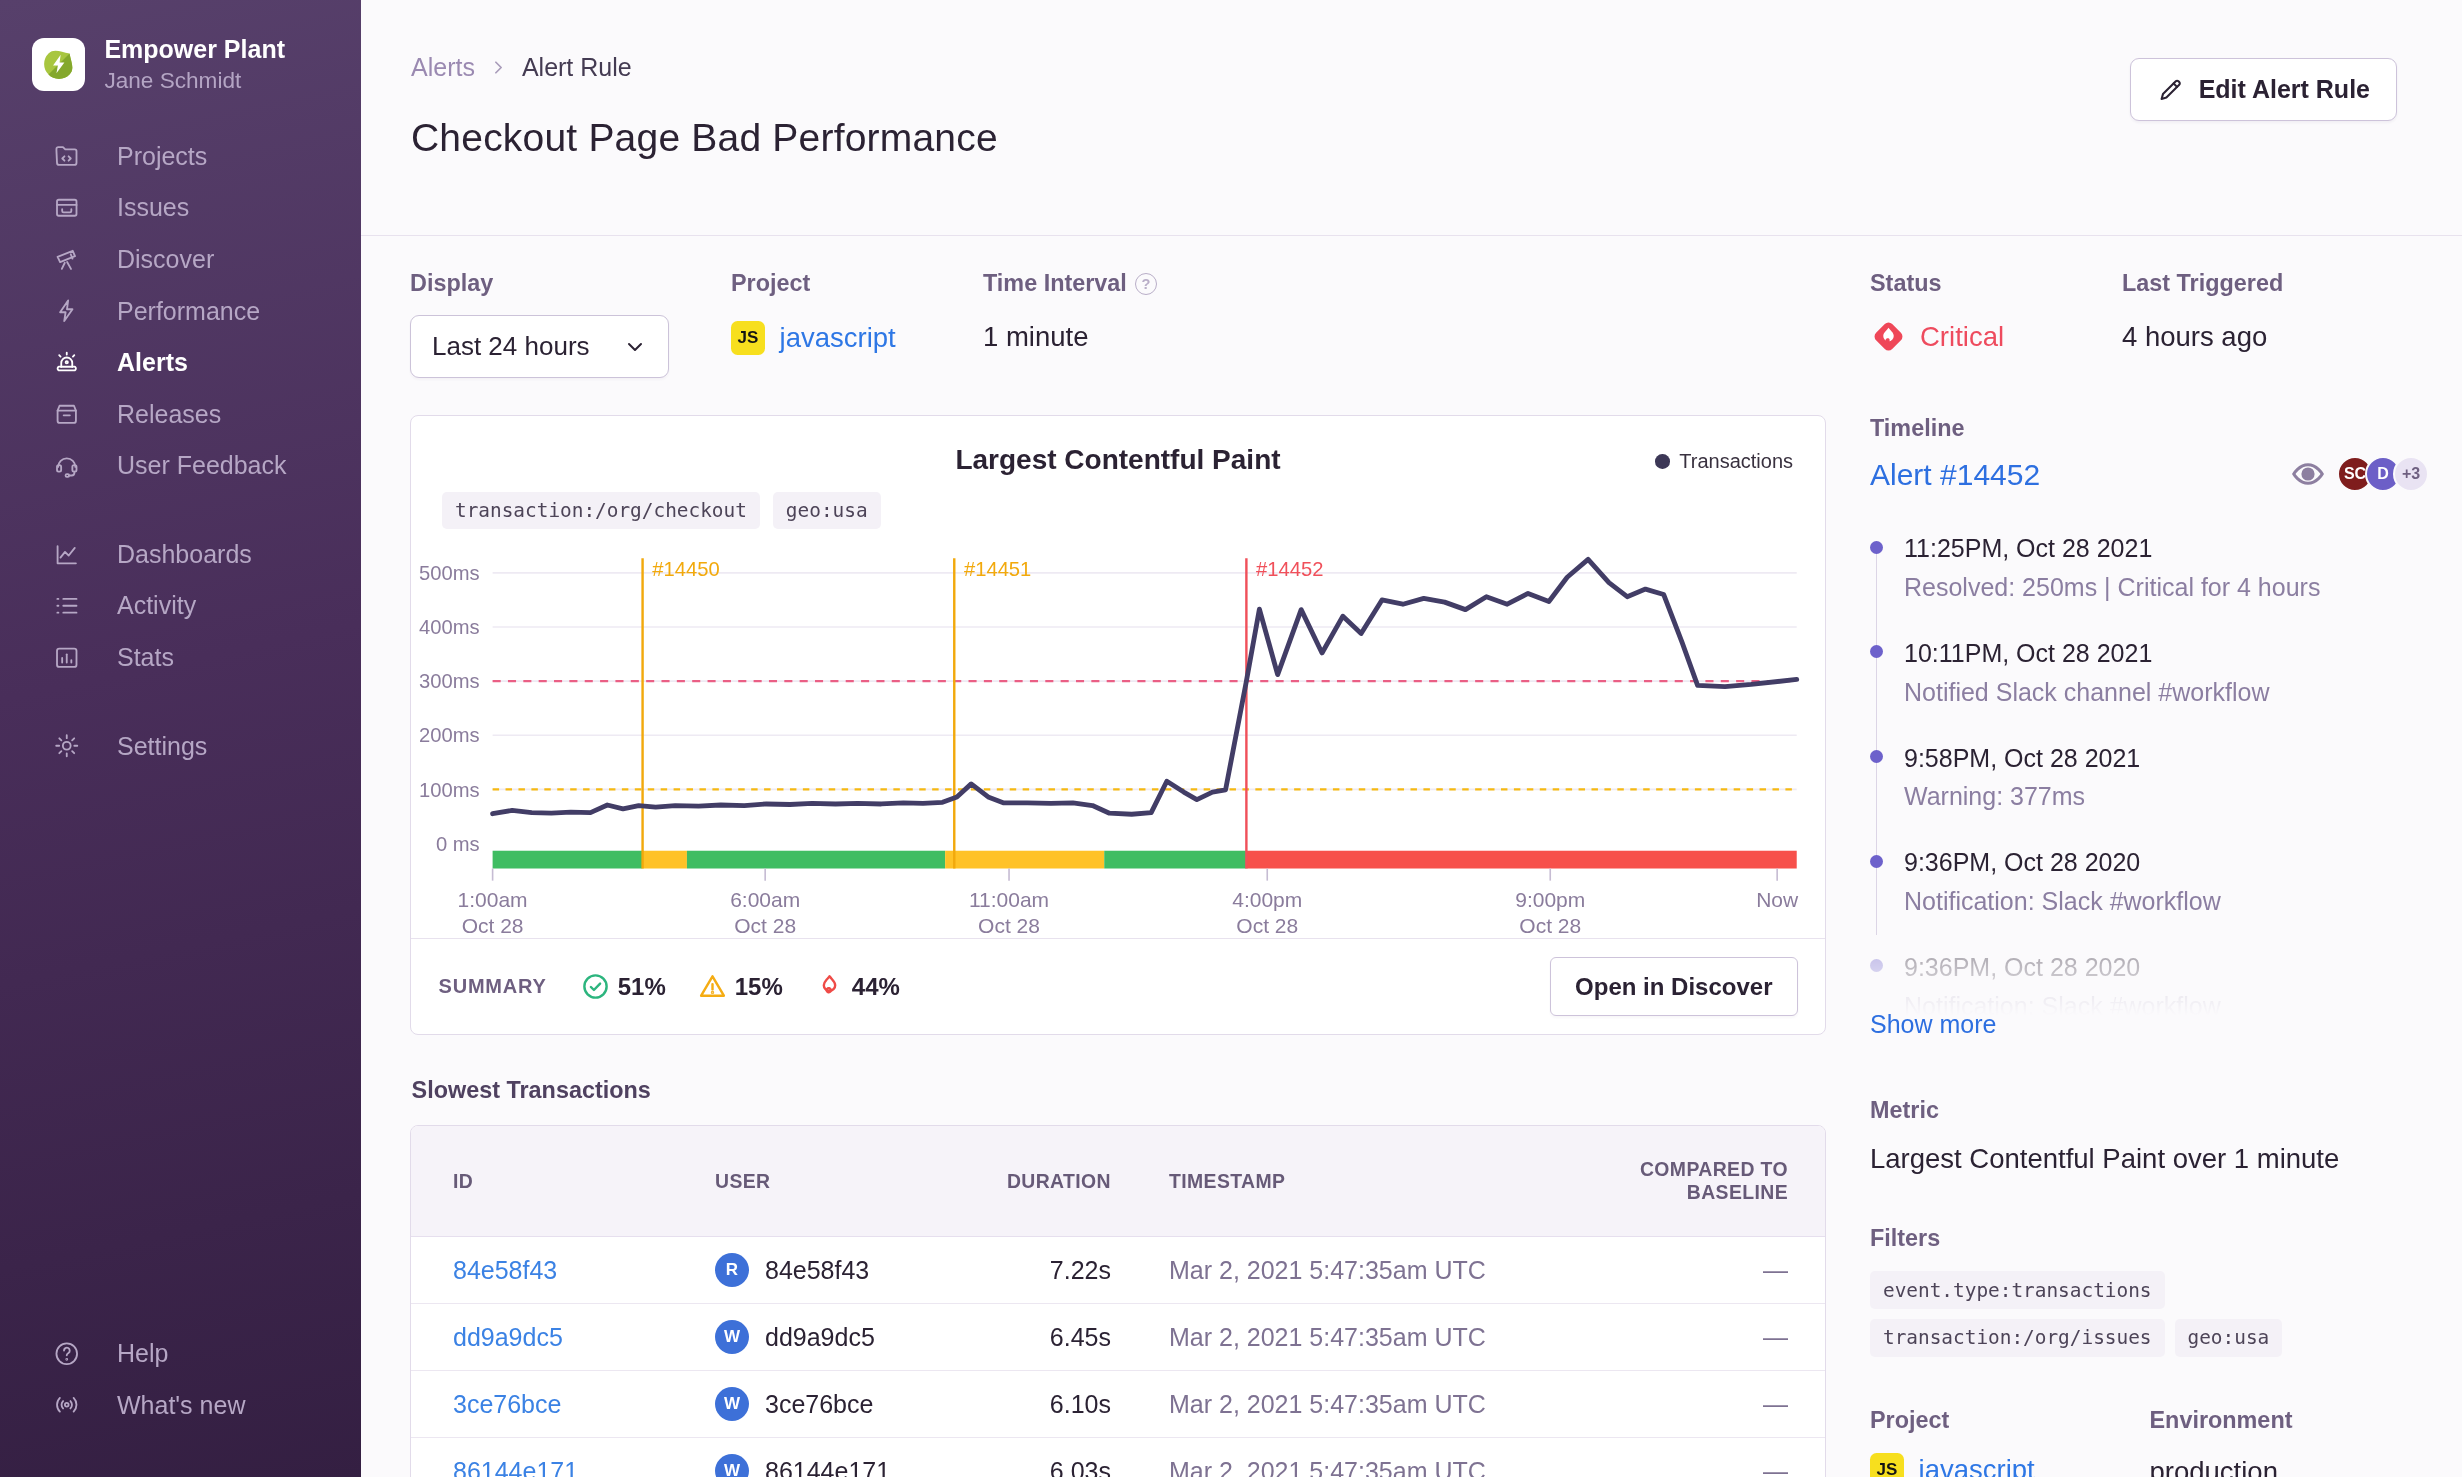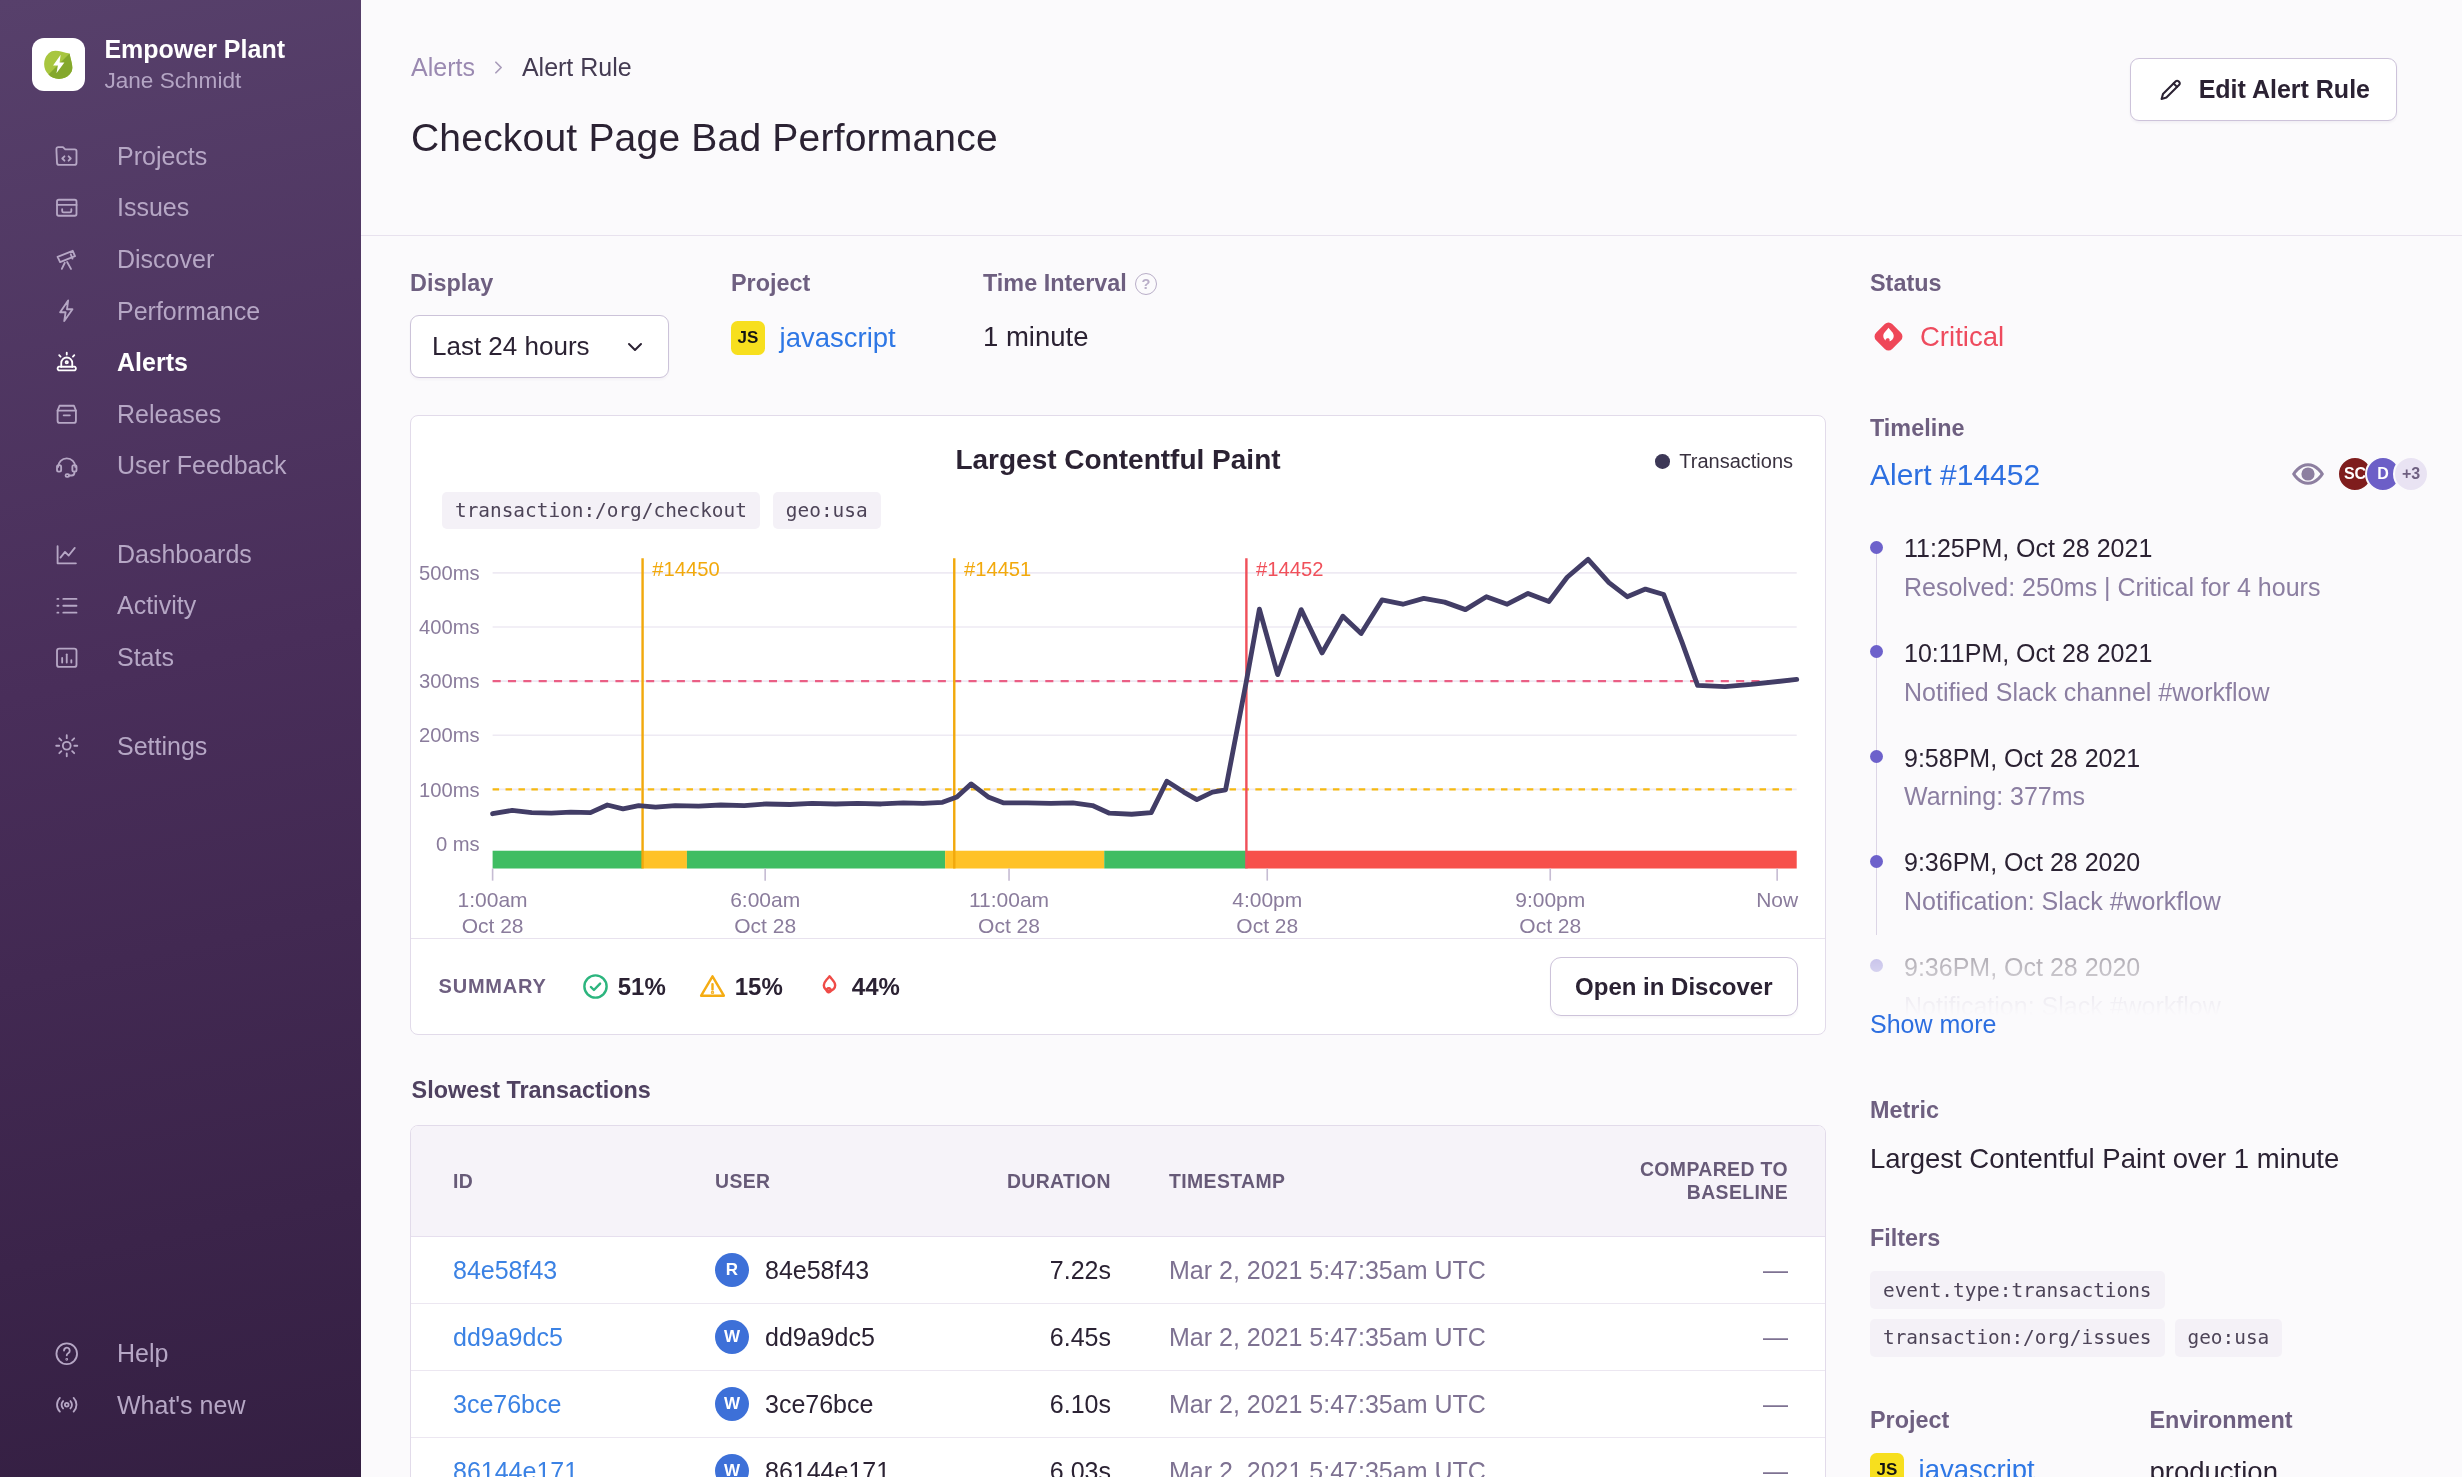--- a/index.html
+++ b/index.html
@@ -61,21 +61,21 @@
   .chart-head { padding:27.5px 31px 0 31px; position:relative;text-align:center; }
   .chart-title { font-size:28px; font-weight:600; color:#2b2233; }
   .tag-row { display:flex; gap:13px; margin-top:16px; flex-wrap:wrap; }
   .tag-pill { font-family:"DejaVu Sans Mono", monospace; font-size:19.4px; color:#4d4458; background:#f4f1f7; border-radius:4.9px; padding:7.3px 13px; }
   .legend { position:absolute; top:34px; right:32px; display:flex; align-items:center; gap:9.7px; font-size:20px; color:#39313f; }
   .legend-dot { width:14.6px; height:14.6px; border-radius:50%; background:#3c3756; }
   .chart-svg { display:block; width:100%; height:404px; margin-top:4.9px; }
   .chart-foot { border-top:1.6px solid #e8e2ee; display:flex; align-items:center; padding:18px 27.5px; }
   .sum-label { font-size:20px; font-weight:700; letter-spacing:0.8px; color:#6e5f80; margin-right:34px; }
   .sum-item { display:flex; align-items:center; gap:8px; font-size:24px; font-weight:600; color:#2b2233; margin-right:32px; }
-  .discover-btn { margin-left:auto; background:#fff; border:1.6px solid #cdc3da; border-radius:11px; padding:14.6px 24px;
+  .discover-btn { margin-left:auto; background:#fff; border:1.6px solid #cdc3da; border-radius:6px; padding:14.6px 24px;
     font-size:24px; font-weight:700; color:#2b2233; cursor:pointer; box-shadow:0 1.6px 2.4px rgba(64,42,92,.04); }
 
   
   .tbl-heading { margin:42px 0 21px 1.6px; font-size:23.4px; font-weight:700; color:#4f4160; }
   .table-card { overflow:hidden; }
   table { width:100%; border-collapse:collapse; }
   thead th { background:#f6f3f9; color:#675a78; font-size:19.4px; font-weight:700; letter-spacing:0.4px; text-align:left;
     padding:32px 0; border-bottom:1.6px solid #e6dfee; }
   th.c1,td.c1 { padding-left:42px; width:304px; }
   th.c2,td.c2 { width:267px; }
@@ -344,20 +344,24 @@
             <div class="crit-row">
               <span style="display:flex">
                 <svg width="37" height="37" viewBox="0 0 24 24">
                     <rect x="4.6" y="4.6" width="14.8" height="14.8" rx="3.4" fill="#ef4758" transform="rotate(45 12 12)"></rect>
                     <path d="M12 6.4c1.3 1.9 3.4 3.1 3.4 5.3a3.4 3.4 0 0 1-6.8 0c0-1.4.8-2.3 1.5-3.1.7-.8 1.4-1.4 1.9-2.2z" fill="#fff"></path>
                     <path d="M12 13.2c.7.5 1 1.1.6 1.9a1.4 1.4 0 0 1-2.5-.6c0-.6.4-1 .9-1.3z" fill="#ef4758"></path>
                   </svg>
               </span>
               <span>Critical</span>
             </div>
+          </div>
+          <div>
+            <div class="label">Last Triggered</div>
+            <div class="value-row">4 hours ago</div>
           </div>
         </div>
       </div>
 
       <div class="columns">
 
         <div class="left-col">
           <div class="card chart-card">
             <div class="chart-head">
               <div class="chart-title">Largest Contentful Paint</div>

